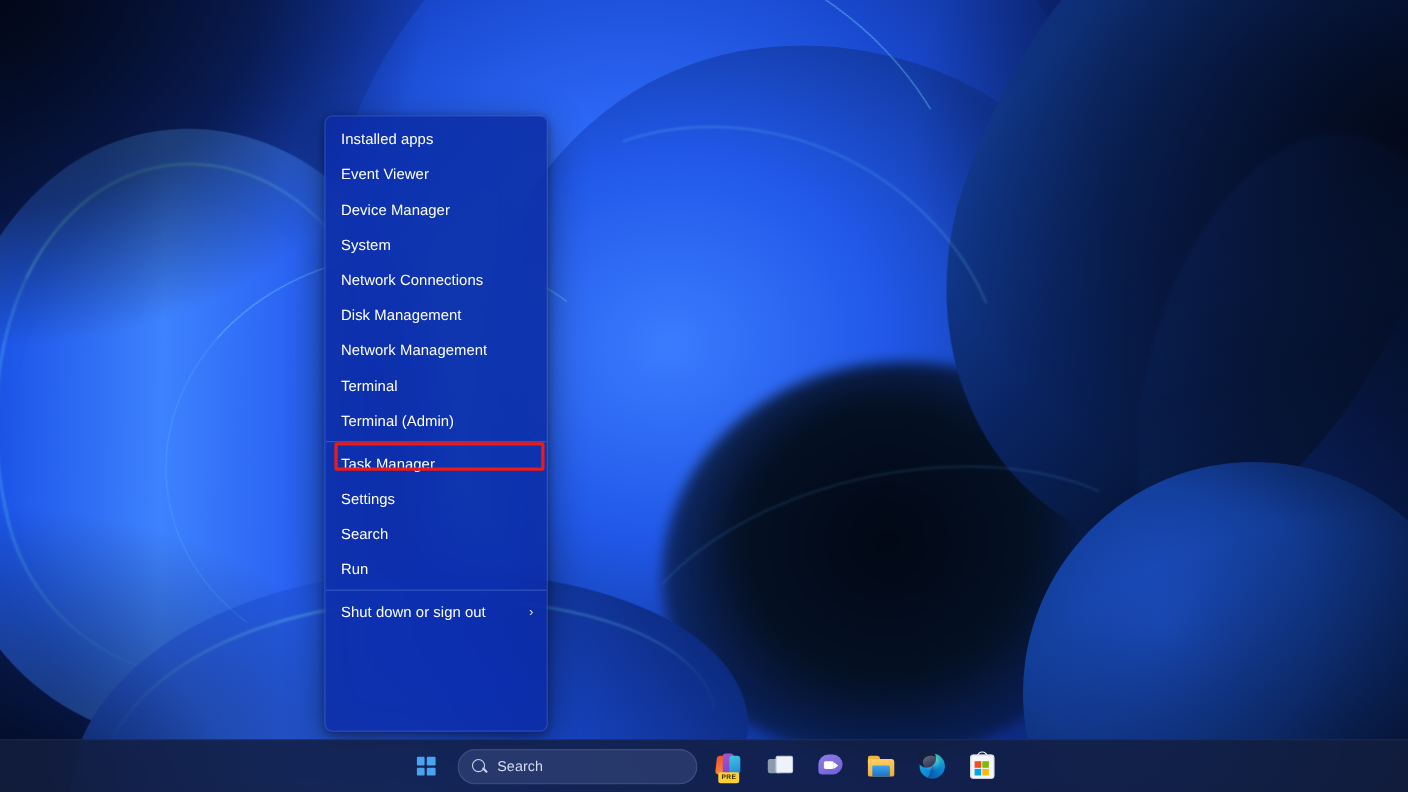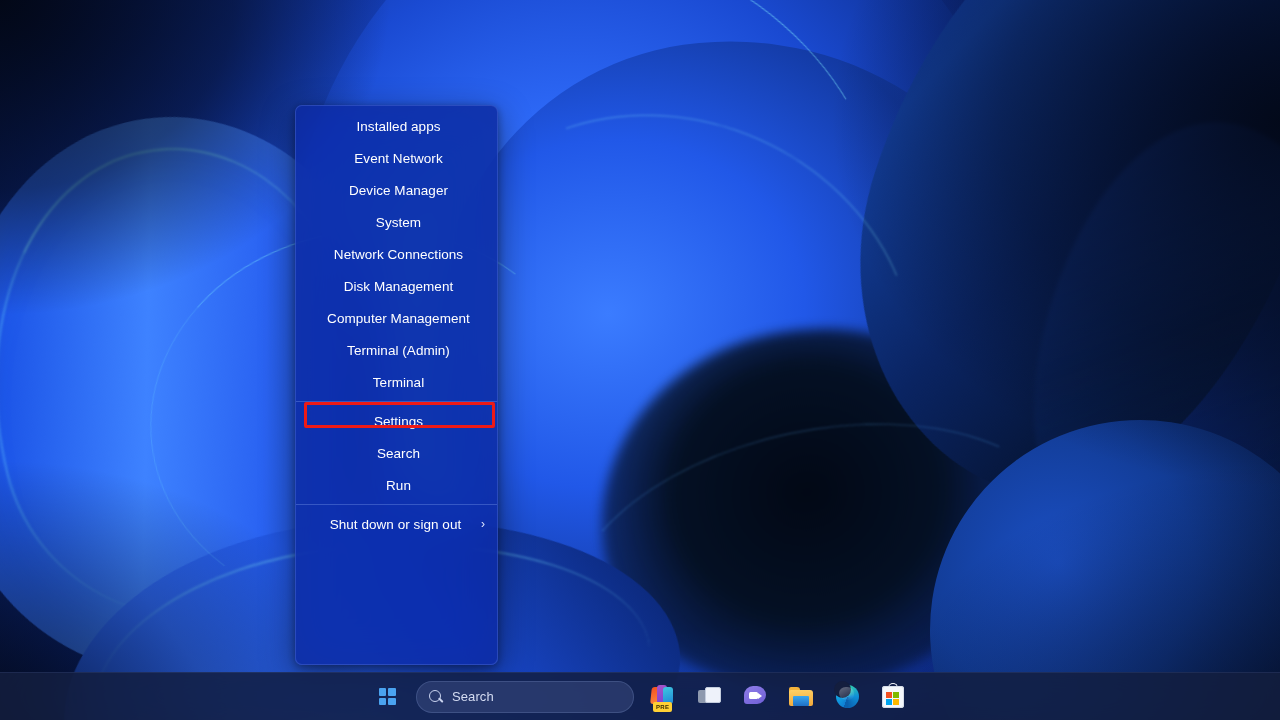--- a/index.html
+++ b/index.html
@@ -142,21 +142,20 @@
     position:absolute;
     left:295px; top:105px; width:203px; height:560px;
     background:rgba(14,42,158,0.82);
     backdrop-filter:blur(22px) saturate(140%);
     -webkit-backdrop-filter:blur(22px) saturate(140%);
     border:1px solid rgba(140,170,255,0.22);
     border-radius:7px;
     box-shadow:0 10px 34px rgba(0,0,0,0.45), 0 2px 8px rgba(0,0,0,0.35);
     overflow:hidden;
     padding-top:4px;
-    text-align:center;
   }
   .menu-item {
     position:relative;
     height:32px;
     display:flex; align-items:center;
     padding:0 10px 0 14px;
     color:#ffffff;
     font-size:13.5px;
     letter-spacing:0.05px;
     white-space:nowrap;
@@ -350,44 +349,47 @@
   <div id="arc3" class="arc"></div>
   <div id="arc4" class="arc"></div>
   <div id="wp-vignette"></div>
 
   <div id="winx-menu">
     <div id="menu-items">
         <div class="menu-item">
           <span class="label">Installed apps</span>
         </div>
         <div class="menu-item">
-          <span class="label">Event Network</span>
+          <span class="label">Event Viewer</span>
         </div>
         <div class="menu-item">
           <span class="label">Device Manager</span>
         </div>
         <div class="menu-item">
           <span class="label">System</span>
         </div>
         <div class="menu-item">
           <span class="label">Network Connections</span>
         </div>
         <div class="menu-item">
           <span class="label">Disk Management</span>
         </div>
         <div class="menu-item">
-          <span class="label">Computer Management</span>
+          <span class="label">Network Management</span>
+        </div>
+        <div class="menu-item">
+          <span class="label">Terminal</span>
         </div>
         <div class="menu-item">
           <span class="label">Terminal (Admin)</span>
         </div>
-        <div class="menu-item">
-          <span class="label">Terminal</span>
-        </div>
         <div class="menu-sep"></div>
+        <div class="menu-item">
+          <span class="label">Task Manager</span>
+        </div>
         <div class="menu-item">
           <span class="label">Settings</span>
         </div>
         <div class="menu-item">
           <span class="label">Search</span>
         </div>
         <div class="menu-item">
           <span class="label">Run</span>
         </div>
         <div class="menu-sep"></div>

